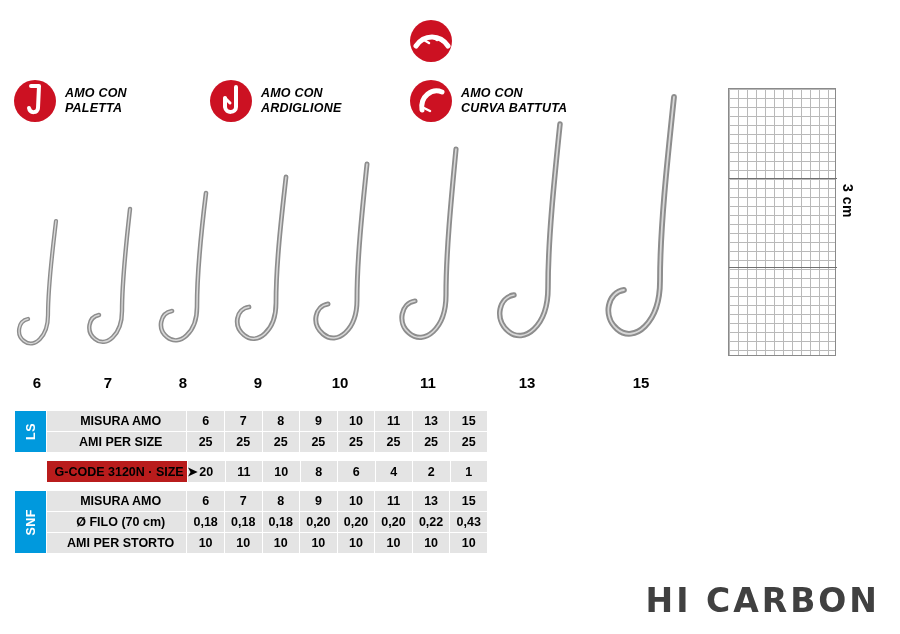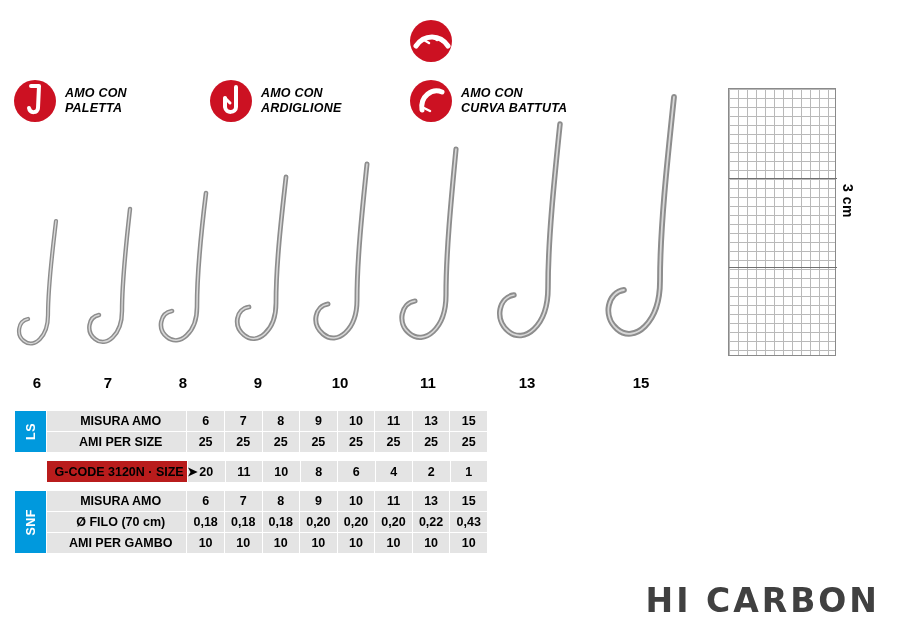--- a/index.html
+++ b/index.html
@@ -305,21 +305,21 @@
       <td class="val">0,18</td>
       <td class="val">0,18</td>
       <td class="val">0,18</td>
       <td class="val">0,20</td>
       <td class="val">0,20</td>
       <td class="val">0,20</td>
       <td class="val">0,22</td>
       <td class="val">0,43</td>
     </tr>
     <tr>
-      <td class="rowhead">AMI PER GAMBO</td>
+      <td class="rowhead">AMI PER STORTO</td>
       <td class="val">10</td>
       <td class="val">10</td>
       <td class="val">10</td>
       <td class="val">10</td>
       <td class="val">10</td>
       <td class="val">10</td>
       <td class="val">10</td>
       <td class="val">10</td>
     </tr>
   </tbody>

